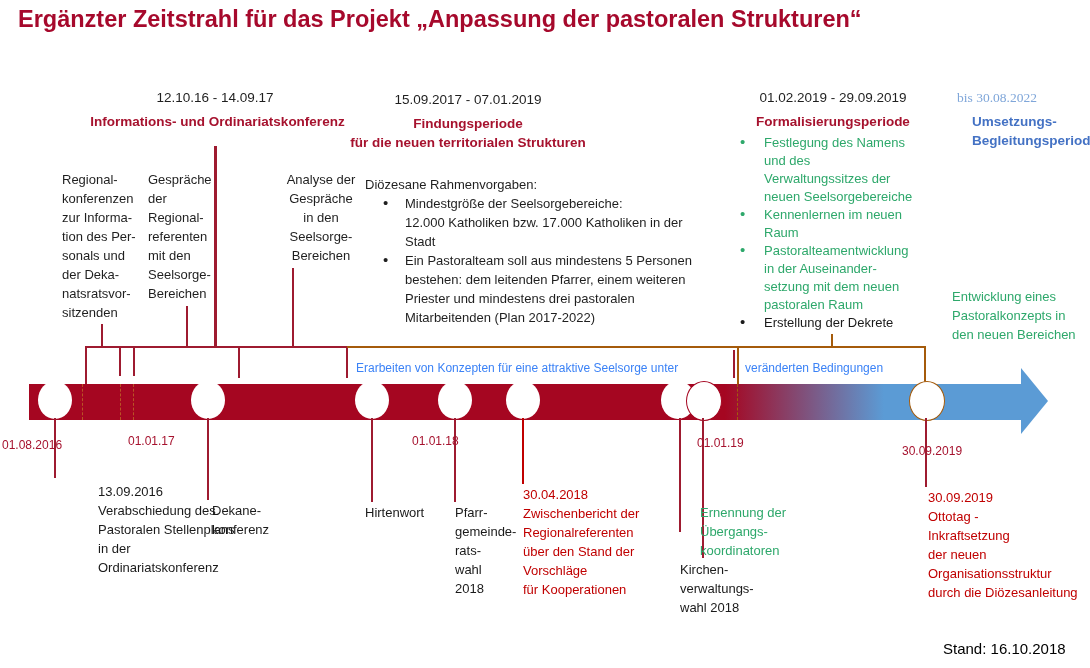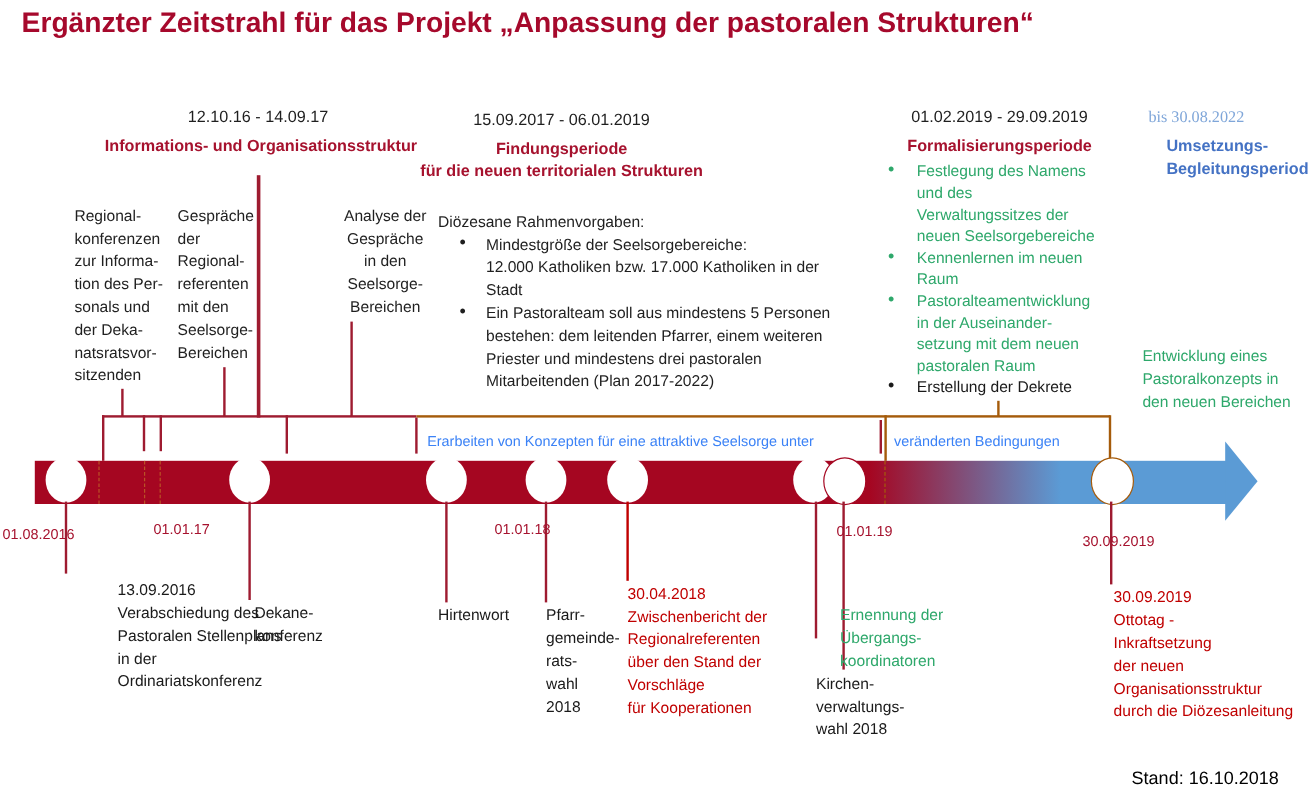--- a/index.html
+++ b/index.html
@@ -39,23 +39,23 @@
   .title{font-size:23.5px;font-weight:bold;color:#A6092C;}
 </style>
 </head>
 <body>
 
 <div id="canvas">
 
   <div class="abs title" style="left:18px;top:6px;width:1060px;">Ergänzter Zeitstrahl für das Projekt „Anpassung der pastoralen Strukturen“</div>
 
   <div class="abs dates center" style="left:115px;top:90px;width:200px;">12.10.16 - 14.09.17</div>
-  <div class="abs pname center" style="left:85px;top:114px;width:265px;">Informations- und Organisationsstruktur</div>
+  <div class="abs pname center" style="left:85px;top:114px;width:265px;">Informations- und Ordinariatskonferenz</div>
 
-  <div class="abs dates center" style="left:368px;top:92px;width:200px;">15.09.2017 - 06.01.2019</div>
+  <div class="abs dates center" style="left:368px;top:92px;width:200px;">15.09.2017 - 07.01.2019</div>
   <div class="abs pname center" style="left:368px;top:116px;width:200px;">Findungsperiode</div>
   <div class="abs pname center" style="left:348px;top:135px;width:240px;">für die neuen territorialen Strukturen</div>
 
   <div class="abs dates center" style="left:733px;top:90px;width:200px;">01.02.2019 - 29.09.2019</div>
   <div class="abs pname center" style="left:733px;top:114px;width:200px;">Formalisierungsperiode</div>
 
   <div class="abs lblue" style="left:957px;top:90px;font-family:Liberation Serif, serif;">bis 30.08.2022</div>
   <div class="abs blue-b pre" style="left:972px;top:112px;width:135px;">Umsetzungs-
 Begleitungsperiode</div>
 

